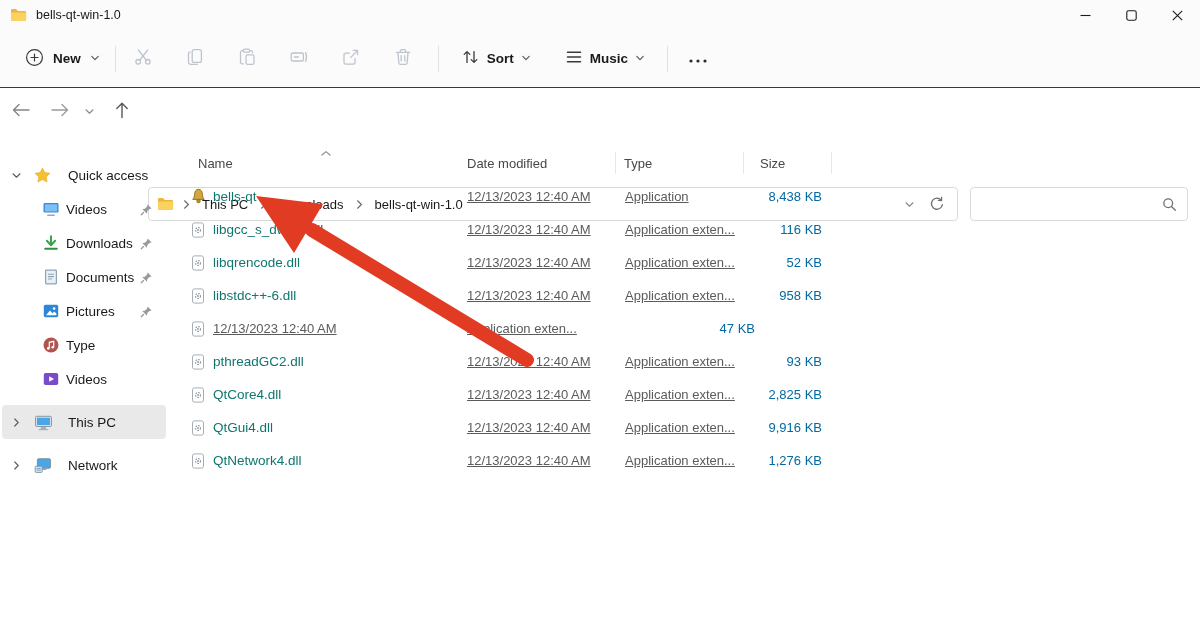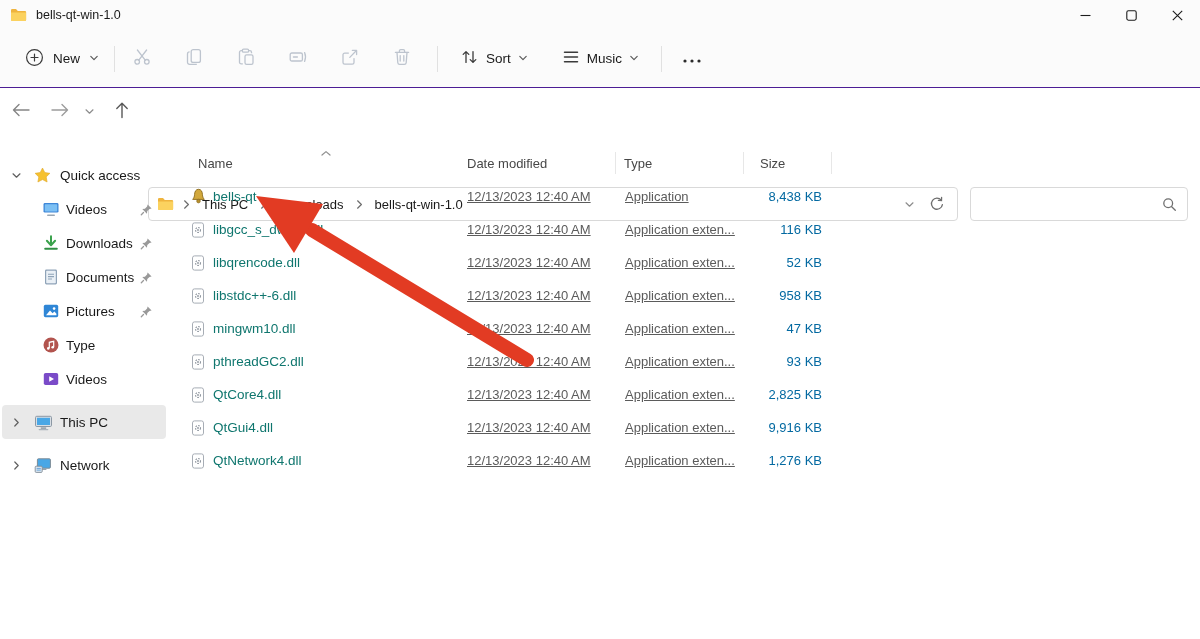--- a/index.html
+++ b/index.html
@@ -8,21 +8,21 @@
     background:#ffffff;font-family:"Liberation Sans",sans-serif;
     -webkit-font-smoothing:antialiased;color:#1b1b1b;
   }
   
   .titlebar{position:absolute;top:0;left:0;right:0;height:30px;background:#fbfbfb;display:flex;align-items:center;}
   .titlebar .tb-folder{margin-left:10px;display:flex;align-items:center;}
   .titlebar .tb-title{margin-left:9px;font-size:12.5px;color:#191919;}
   .win-controls{position:absolute;right:0;top:0;height:30px;display:flex;}
   .win-btn{width:46px;height:30px;display:flex;align-items:center;justify-content:center;cursor:default;}
 
-  .toolbar{position:absolute;top:30px;left:0;right:0;height:57px;background:#fbfbfb;border-bottom:1px solid #4c1d95;display:flex;align-items:center;}
+  .toolbar{position:absolute;top:30px;left:0;right:0;height:57px;background:#fbfbfb;border-bottom:1px solid #4c1d95;display:flex;align-items:center;font-weight:bold;}
   .new-btn{margin-left:15px;display:flex;align-items:center;gap:9px;padding:7px 10px;border-radius:4px;font-size:13.5px;color:#191919;}
   .tb-sep{width:1px;height:26px;background:#e1e1e1;}
   .sep1{margin-left:5px;} .sep2{margin-left:15px;} .sep3{margin-left:13px;}
   .tb-icons{display:flex;gap:12px;margin-left:7px;}
   .tb-iconbtn{width:40px;height:36px;display:flex;align-items:center;justify-content:center;border-radius:4px;}
   .tb-group{display:flex;align-items:center;gap:7px;padding:7px 9px;border-radius:4px;font-size:13.5px;color:#191919;}
   .sort-group{margin-left:13px;} .view-group{margin-left:16px;}
   .more-btn{margin-left:11px;width:38px;height:36px;display:flex;align-items:center;justify-content:center;color:#2b2b2b;font-size:15px;letter-spacing:1px;}
 
   
@@ -38,21 +38,21 @@
   .search-box input{flex:1;border:none;outline:none;font-size:13px;font-family:"Liberation Sans",sans-serif;color:#1b1b1b;background:transparent;min-width:0;}
 
   
   .sidebar{position:absolute;top:158px;left:0;width:168px;}
   .side-item{height:34px;display:flex;align-items:center;font-size:13.5px;color:#191919;position:relative;border-radius:4px;margin:0 2px;}
   .side-item.selected{background:#e9e9e9;}
   .side-item.gap{margin-top:9px;}
   .side-item .chev{position:absolute;left:9px;top:0;height:34px;display:flex;align-items:center;}
   .side-item .sicon{position:absolute;top:0;height:34px;display:flex;align-items:center;}
   .side-item .slabel{position:absolute;top:0;height:34px;display:flex;align-items:center;white-space:nowrap;}
-  .side-item.lv0 .sicon{left:32px;} .side-item.lv0 .slabel{left:58px;}
+  .side-item.lv0 .sicon{left:32px;} .side-item.lv0 .slabel{left:66px;}
   .side-item.lv1 .sicon{left:40px;} .side-item.lv1 .slabel{left:64px;}
   .side-item .pin{position:absolute;right:13px;top:0;height:34px;display:flex;align-items:center;}
 
   
   .col-headers{position:absolute;top:148px;left:180px;width:668px;height:30px;display:grid;grid-template-columns:269px 148px 128px 89px;align-items:center;padding-left:18px;font-size:13px;color:#474747;}
   .col-h{height:22px;display:flex;align-items:center;}
   .col-h.b-left{border-left:1px solid #e7e7e7;padding-left:8px;}
   .col-h.size-h{border-right:1px solid #e7e7e7;padding-left:16px;}
   .sort-caret{position:absolute;top:143px;left:320px;}
   .file-rows{position:absolute;top:180px;left:180px;width:668px;}
@@ -461,21 +461,20 @@
       <div class="fsize">958 KB</div>
     </div>
     <div class="file-row">
       <span class="ficon">
         <svg width="16" height="16" viewBox="0 0 16 16">
           <rect x="2.5" y="0.9" width="11" height="14.2" rx="2" fill="#ffffff" stroke="#a7adb5" stroke-width="1"></rect>
           <circle cx="8" cy="8" r="2.5" fill="none" stroke="#8e959e" stroke-width="1.1" stroke-dasharray="1.7 1.2"></circle>
           <circle cx="8" cy="8" r="0.9" fill="#8e959e"></circle>
         </svg>
       </span>
-      <div class="fname">mingwm10.dll</div>
       <div class="fdate">12/13/2023 12:40 AM</div>
       <div class="ftype">Application exten...</div>
       <div class="fsize">47 KB</div>
     </div>
     <div class="file-row">
       <span class="ficon">
         <svg width="16" height="16" viewBox="0 0 16 16">
           <rect x="2.5" y="0.9" width="11" height="14.2" rx="2" fill="#ffffff" stroke="#a7adb5" stroke-width="1"></rect>
           <circle cx="8" cy="8" r="2.5" fill="none" stroke="#8e959e" stroke-width="1.1" stroke-dasharray="1.7 1.2"></circle>
           <circle cx="8" cy="8" r="0.9" fill="#8e959e"></circle>

